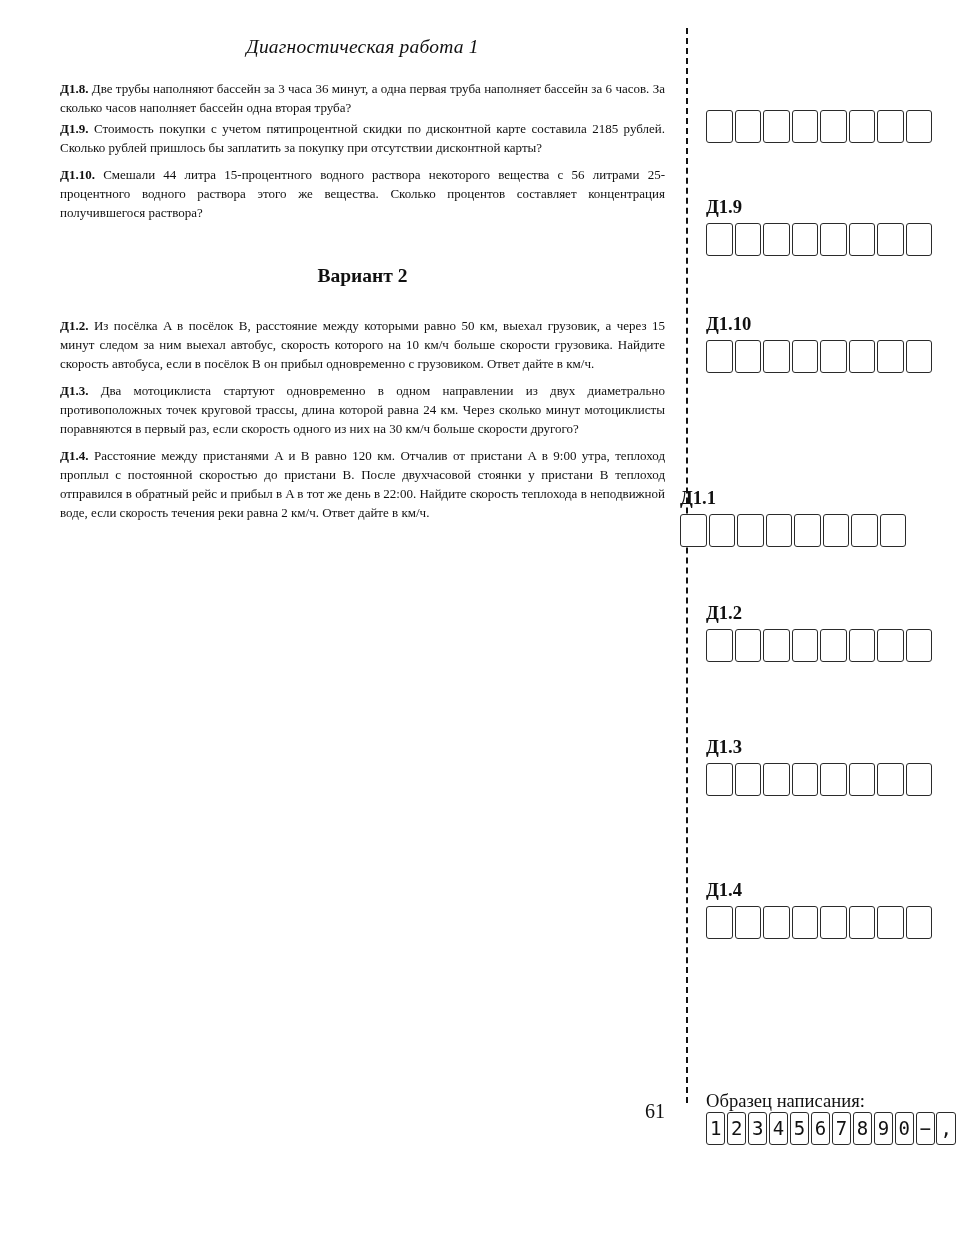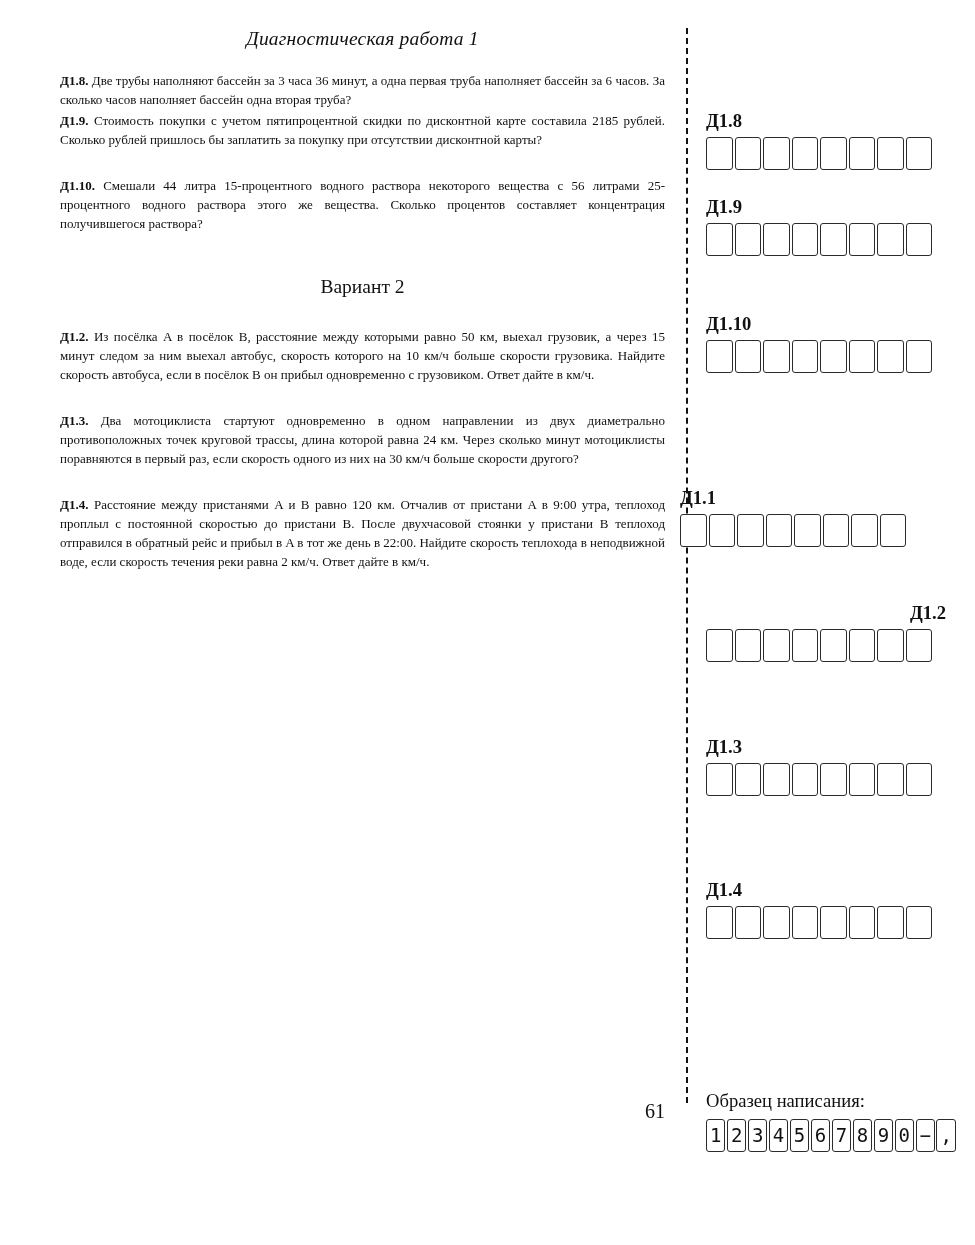--- a/index.html
+++ b/index.html
@@ -17,45 +17,45 @@
   .page {
     position: relative;
     width: 975px;
     height: 1245px;
   }
 
   
   .left-col {
     position: absolute;
     left: 60px;
-    top: 28px;
+    top: 36px;
     width: 605px;
   }
 
   .running-title {
     text-align: center;
     font-style: italic;
     font-size: 19.5px;
     margin-bottom: 22px;
     letter-spacing: .2px;
   }
 
   .task {
     font-size: 13px;
     line-height: 1.46;
     text-align: justify;
     text-justify: inter-word;
     margin-bottom: 2px;
   }
-  .task.gap { margin-top: 27px; }
+  .task.gap { margin-top: 8px; }
   .task .num { font-weight: bold; }
 
   .variant-head {
     text-align: center;
-    font-weight: normal;
+    font-weight: bold;
     font-size: 19.5px;
     margin-top: 42px;
     margin-bottom: 30px;
   }
 
   .page-number {
     position: absolute;
     left: 0;
     top: 1100px;
     width: 665px;
@@ -109,21 +109,20 @@
 
   
   .sample {
     position: absolute;
     left: 706px;
     top: 1090px;
     width: 250px;
   }
   .sample-title {
     font-size: 18.6px;
-    margin-bottom: 7px;
   }
   .sample-row { display: flex; }
   .sample-row .cell {
     width: 25.5px;
     height: 33px;
     border: 1.3px solid #2b2b2b;
     border-radius: 3px;
     margin-right: 1.5px;
     display: flex;
     align-items: center;
@@ -179,21 +178,20 @@
 
   </div>
 
   <div class="page-number">61</div>
 
   <div class="divider"></div>
 
 
   <div id="answer-blocks">
       <div class="ans-block" style="left: 706px; top: 110px;">
-        <div class="ans-label">Д1.8</div>
         <div class="boxes">
           <div class="cell"></div>
           <div class="cell"></div>
           <div class="cell"></div>
           <div class="cell"></div>
           <div class="cell"></div>
           <div class="cell"></div>
           <div class="cell"></div>
           <div class="cell"></div>
         </div>
@@ -230,21 +228,21 @@
           <div class="cell"></div>
           <div class="cell"></div>
           <div class="cell"></div>
           <div class="cell"></div>
           <div class="cell"></div>
           <div class="cell"></div>
           <div class="cell"></div>
           <div class="cell"></div>
         </div>
       </div>
-      <div class="ans-block" style="left: 706px; top: 602px; text-align: right;">
+      <div class="ans-block" style="left: 706px; top: 602px;">
         <div class="ans-label">Д1.2</div>
         <div class="boxes">
           <div class="cell"></div>
           <div class="cell"></div>
           <div class="cell"></div>
           <div class="cell"></div>
           <div class="cell"></div>
           <div class="cell"></div>
           <div class="cell"></div>
           <div class="cell"></div>

